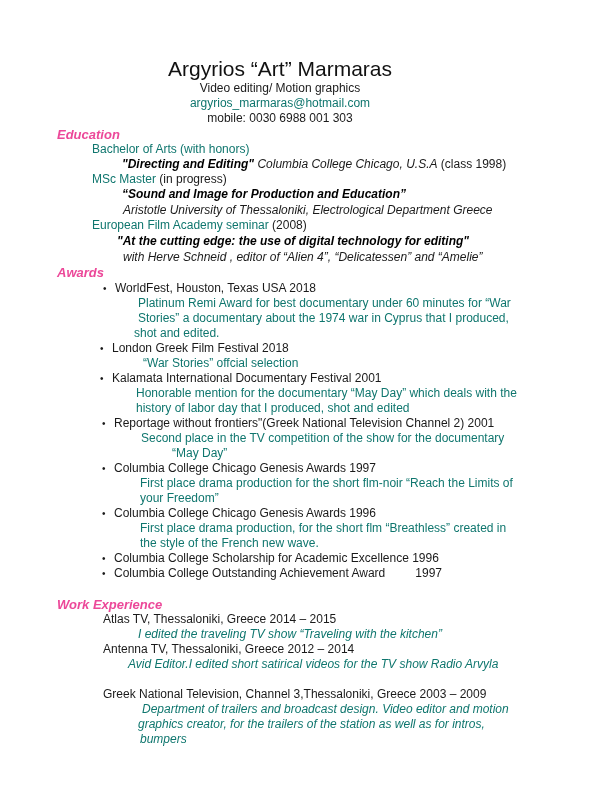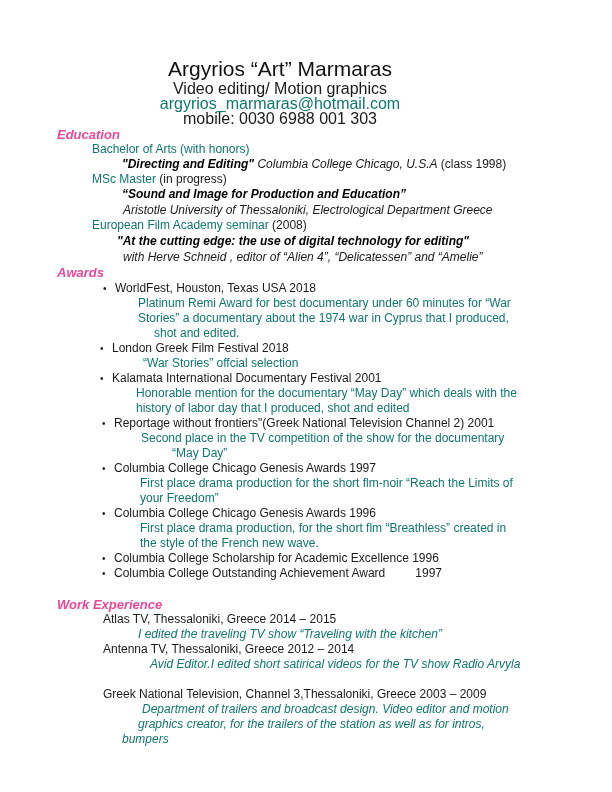--- a/index.html
+++ b/index.html
@@ -1,21 +1,21 @@
 <!DOCTYPE html>
 <html><head>
 <meta charset="utf-8">
 <style>
   html, body { margin: 0; padding: 0; background: #ffffff; }
   body { width: 612px; height: 792px; position: relative; overflow: hidden;
          font-family: "Liberation Sans", sans-serif; color: #1a1a1a; font-size: 12px; }
   .abs { position: absolute; white-space: nowrap; line-height: 15px; }
   .center { left: 0; width: 560px; text-align: center; }
   .name { font-size: 21px; line-height: 24px; top: 57px; color: #111; }
-  .sub { font-size: 16px; }
+  .sub { font-size: 12px; }
   .blue { color: #0f766e; }
   .sec { font-weight: bold; font-style: italic; font-size: 13px; left: 57px; color: #ec4899; }
   .bi { font-weight: bold; font-style: italic; color: #000; }
   .it { font-style: italic; }
   .bullet::before { content: "•"; position: absolute; left: -12px; font-size: 10px; }
 </style>
 </head>
 <body>
 
 <div class="abs center name">Argyrios “Art” Marmaras</div>
@@ -42,21 +42,21 @@
   <span class="blue">European Film Academy seminar</span><span> (2008)</span>
 </div>
 <div class="abs bi" style="left:117px; top:234px;">"At the cutting edge: the use of digital technology for editing"</div>
 <div class="abs it" style="left:123px; top:250px;">with Herve Schneid , editor of “Alien 4”, “Delicatessen” and “Amelie”</div>
 
 <div class="abs sec" style="top:265px;">Awards</div>
 
 <div class="abs bullet" style="left:115px; top:281px;">WorldFest, Houston, Texas USA 2018</div>
 <div class="abs blue" style="left:138px; top:296px;">Platinum Remi Award for best documentary under 60 minutes for “War</div>
 <div class="abs blue" style="left:138px; top:311px;">Stories” a documentary about the 1974 war in Cyprus that I produced,</div>
-<div class="abs blue" style="left:154px; top:326px;">shot and edited.</div>
+<div class="abs blue" style="left:134px; top:326px;">shot and edited.</div>
 
 <div class="abs bullet" style="left:112px; top:341px;">London Greek Film Festival 2018</div>
 <div class="abs blue" style="left:143px; top:356px;">“War Stories” offcial selection</div>
 
 <div class="abs bullet" style="left:112px; top:371px;">Kalamata International Documentary Festival 2001</div>
 <div class="abs blue" style="left:136px; top:386px;">Honorable mention for the documentary “May Day” which deals with the</div>
 <div class="abs blue" style="left:136px; top:401px;">history of labor day that I produced, shot and edited</div>
 
 <div class="abs bullet" style="left:114px; top:416px;">Reportage without frontiers"(Greek National Television Channel 2) 2001</div>
 <div class="abs blue" style="left:141px; top:431px;">Second place in the TV competition of the show for the documentary</div>
@@ -72,18 +72,18 @@
 
 <div class="abs bullet" style="left:114px; top:551px;">Columbia College Scholarship for Academic Excellence 1996</div>
 <div class="abs bullet" style="left:114px; top:566px; white-space:pre;">Columbia College Outstanding Achievement Award         1997</div>
 
 <div class="abs sec" style="top:597px;">Work Experience</div>
 
 <div class="abs" style="left:103px; top:612px;">Atlas TV, Thessaloniki, Greece 2014 – 2015</div>
 <div class="abs blue it" style="left:138px; top:627px;">I edited the traveling TV show “Traveling with the kitchen”</div>
 
 <div class="abs" style="left:103px; top:642px;">Antenna TV, Thessaloniki, Greece 2012 – 2014</div>
-<div class="abs blue it" style="left:150px; top:657px;">Avid Editor.I edited short satirical videos for the TV show Radio Arvyla</div>
+<div class="abs blue it" style="left:128px; top:657px;">Avid Editor.I edited short satirical videos for the TV show Radio Arvyla</div>
 
 <div class="abs" style="left:103px; top:687px;">Greek National Television, Channel 3,Thessaloniki, Greece 2003 – 2009</div>
 <div class="abs blue it" style="left:142px; top:702px;">Department of trailers and broadcast design. Video editor and motion</div>
 <div class="abs blue it" style="left:138px; top:717px;">graphics creator, for the trailers of the station as well as for intros,</div>
-<div class="abs blue it" style="left:122px; top:732px;">bumpers</div>
+<div class="abs blue it" style="left:140px; top:732px;">bumpers</div>
 
 </body></html>

